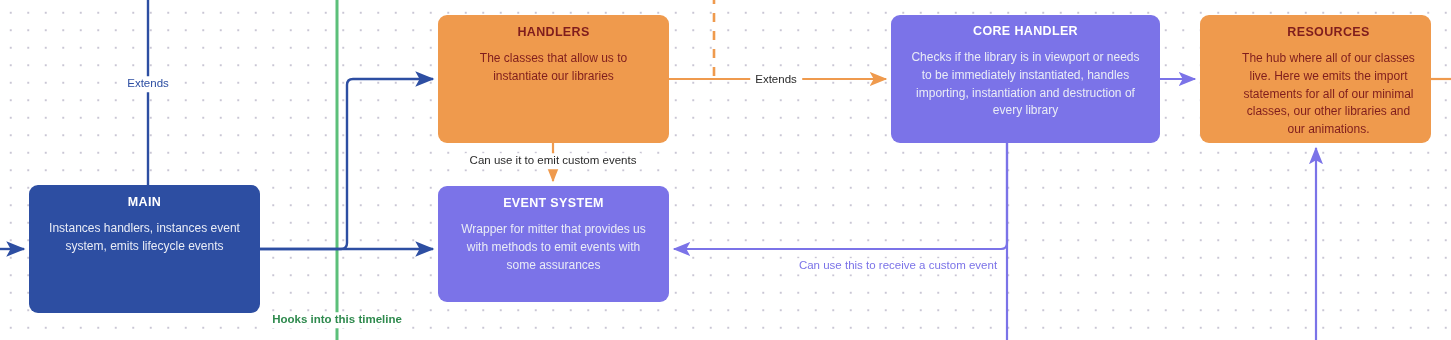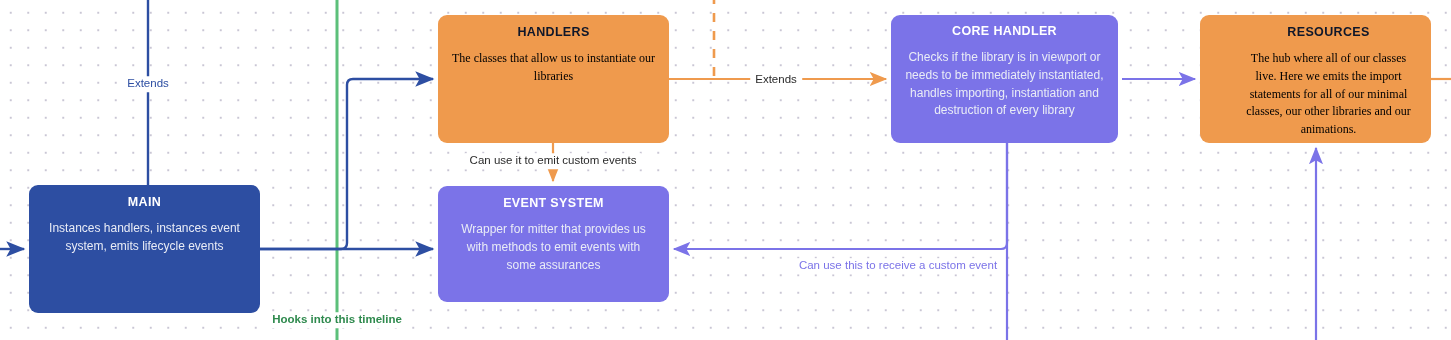--- a/index.html
+++ b/index.html
@@ -43,22 +43,22 @@
     line-height: 1.2;
     margin-bottom: 10px;
   }
   .node .desc {
     font-size: 12px;
     line-height: 1.48;
     font-weight: normal;
   }
   .node.dark .title { color: #ffffff; }
   .node.dark .desc  { color: #e9ecf6; }
-  .node.light .title { color: #0f172a; }
-  .node.light .desc  { color: #000000; font-family: Liberation Serif, serif; }
+  .node.light .title { color: #7f1d1d; }
+  .node.light .desc  { color: #7f1d1d; }
 
   .edge-label {
     position: absolute;
     font-size: 11.5px;
     line-height: 1;
     white-space: nowrap;
     background: #ffffff;
     padding: 2px 5px;
     transform: translate(-50%, -50%);
   }
@@ -116,21 +116,21 @@
   <div class="node light" style="left:438px; top:15px; width:231px; height:128px; background:#ef9a4d;">
     <div class="title">HANDLERS</div>
     <div class="desc">The classes that allow us to instantiate our libraries</div>
   </div>
 
   <div class="node dark" style="left:438px; top:186px; width:231px; height:116px; background:#7b73e8;">
     <div class="title">EVENT SYSTEM</div>
     <div class="desc">Wrapper for mitter that provides us with methods to emit events with some assurances</div>
   </div>
 
-  <div class="node dark" style="left:891px; top:15px; width:227px; height:128px; background:#7b73e8; padding-top:9px;">
+  <div class="node dark" style="left:891px; top:15px; width:269px; height:128px; background:#7b73e8; padding-top:9px;">
     <div class="title">CORE HANDLER</div>
     <div class="desc">Checks if the library is in viewport or needs to be immediately instantiated, handles importing, instantiation and destruction of every library</div>
   </div>
 
   <div class="node light" style="left:1200px; top:15px; width:231px; height:128px;background:#ef9a4d;padding-left:40px;">
     <div class="title">RESOURCES</div>
     <div class="desc">The hub where all of our classes live. Here we emits the import statements for all of our minimal classes, our other libraries and our animations.</div>
   </div>
 
   <div class="edge-label" style="left:148px; top:84px; color:#2d4ea2;">Extends</div>

